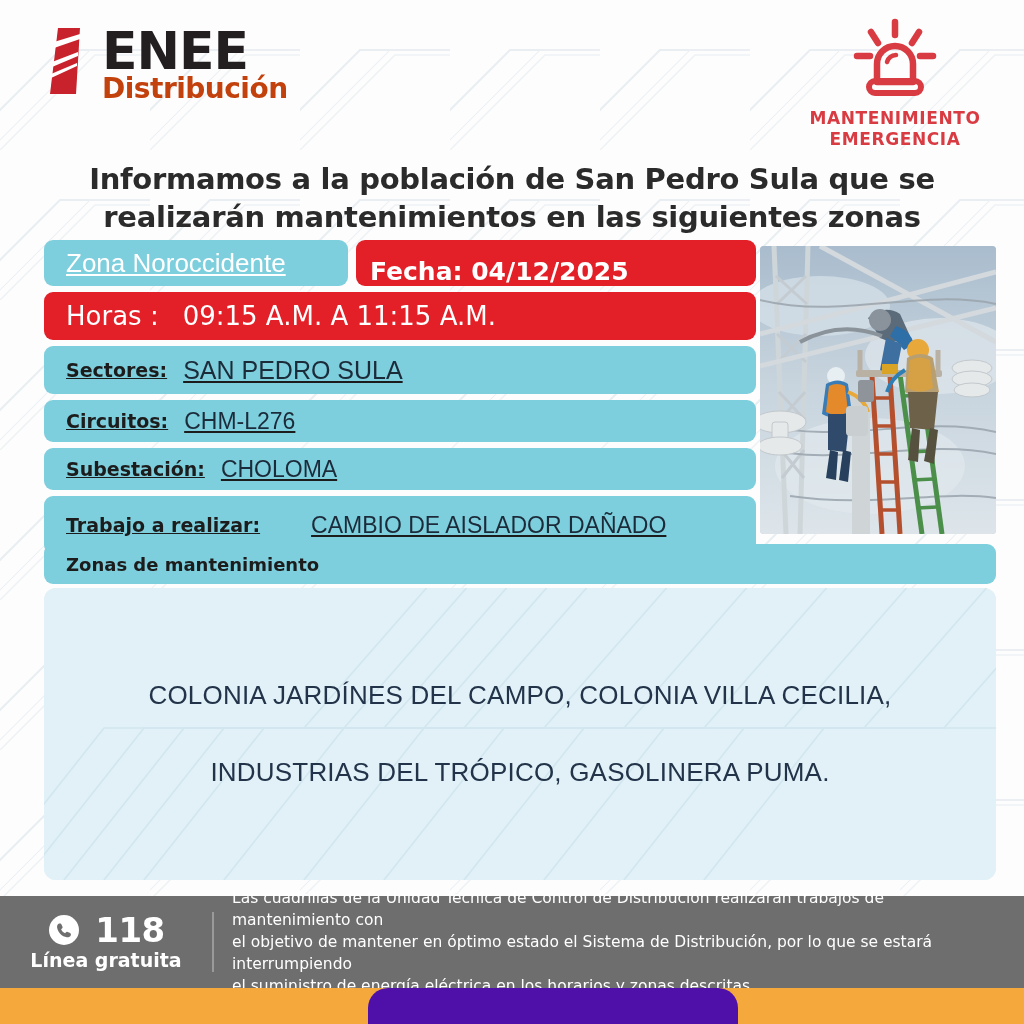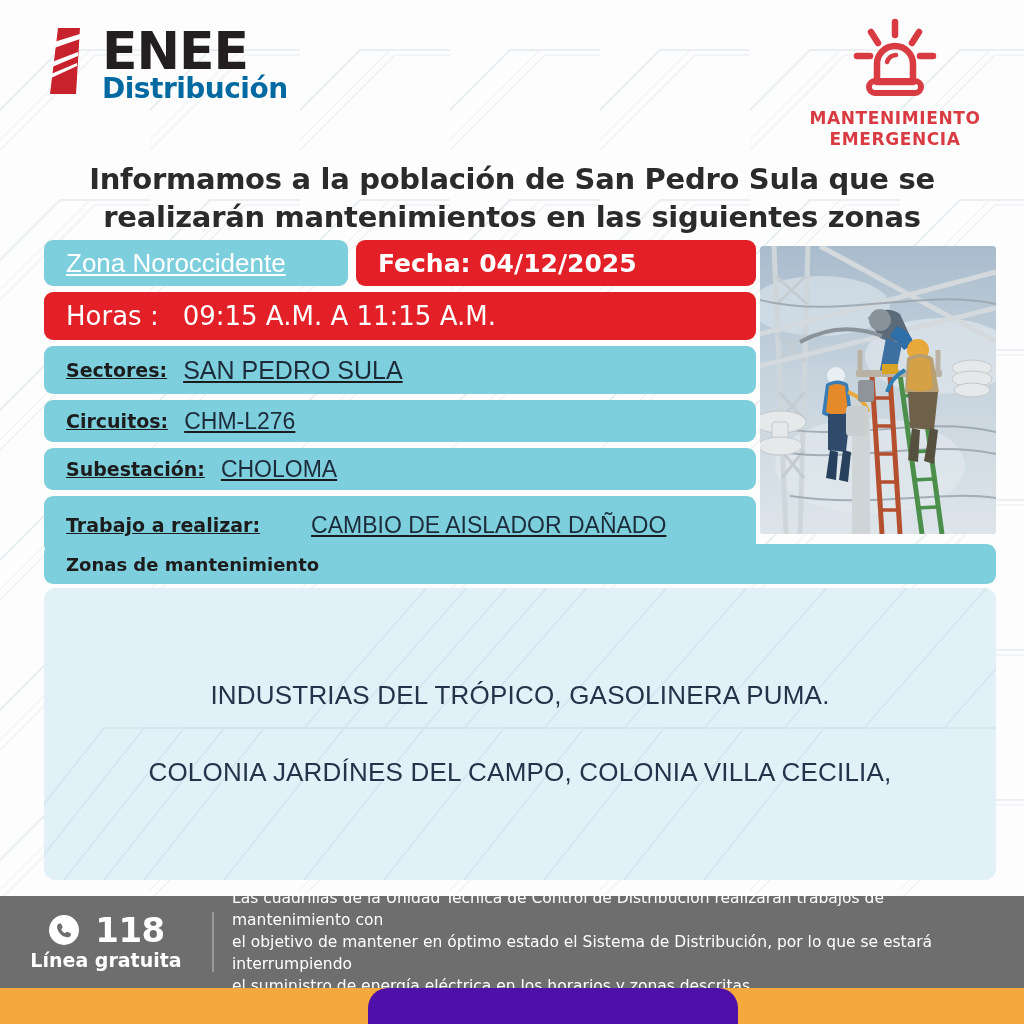--- a/index.html
+++ b/index.html
@@ -61,21 +61,21 @@
     font-size: 52px;
     letter-spacing: -1px;
     color: #231f20;
     line-height: 50px;
     display: block;
   }
   .logo-dist {
     font-family: "DejaVu Sans", sans-serif;
     font-weight: bold;
     font-size: 28px;
-    color: #0369a1;
+    color: #c2410c;
     line-height: 30px;
     display: block;
     margin-top: -2px;
     letter-spacing: -0.5px;
   }
 
   .emergency-block {
     position: absolute;
     right: 34px;
     top: 18px;
@@ -139,29 +139,29 @@
     color: #ffffff;
     font-size: 26px;
     font-family: "Liberation Sans", sans-serif;
   }
   .row-date {
     position: absolute;
     left: 312px;
     top: 0;
     width: 400px;
     height: 46px;
-    padding-left: 22px;
+    padding-left: 14px;
     color: #ffffff;
     font-family: "DejaVu Sans", sans-serif;
     font-weight: bold;
     font-size: 25px;
     box-sizing: border-box;
     border-radius: 9px;
     display: flex;
-    align-items: center;
+    align-items: flex-end;
   }
   .zone-date-wrap { position: relative; height: 46px; margin-bottom: 6px; }
 
   .row-hours {
     height: 48px;
     padding-left: 22px;
     color: #ffffff;
     font-family: "DejaVu Sans", sans-serif;
     font-weight: normal;
     font-size: 26px;
@@ -528,22 +528,22 @@
         <path d="M180 292 L300 140 L500 140 L640 -20"></path>
         <path d="M260 292 L380 140 L580 140 L720 -20"></path>
         <path d="M340 292 L460 140 L660 140 L800 -20"></path>
         <path d="M420 292 L540 140 L740 140 L880 -20"></path>
         <path d="M500 292 L620 140 L820 140 L960 -20"></path>
         <path d="M580 292 L700 140 L900 140 L1040 -20"></path>
         <path d="M660 292 L780 140 L980 140 L1120 -20"></path>
       </g>
     </svg>
     <div class="zones-text">
+      <span>COLONIA  JARDÍNES DEL CAMPO, COLONIA VILLA CECILIA,</span>
       <span>INDUSTRIAS DEL TRÓPICO, GASOLINERA PUMA.</span>
-      <span>COLONIA  JARDÍNES DEL CAMPO, COLONIA VILLA CECILIA,</span>
     </div>
   </div>
 
   <div class="footer">
     <div class="phone-block">
       <div class="phone-line1">
         <svg class="phone-icon" viewBox="0 0 34 34">
           <circle cx="17" cy="17" r="15" fill="#ffffff"></circle>
           <path d="M12.2 10.6 c1.2 -0.5 2 0.2 2.4 1.1 l0.9 2.1 c0.3 0.7 0.1 1.3 -0.5 1.8 l-0.9 0.7 c0.7 1.8 2.2 3.3 4 4 l0.7 -0.9 c0.5 -0.6 1.1 -0.8 1.8 -0.5 l2.1 0.9 c0.9 0.4 1.6 1.2 1.1 2.4 -0.6 1.5 -2.2 2.4 -3.9 2.1 -5 -0.8 -9 -4.8 -9.8 -9.8 -0.3 -1.7 0.6 -3.3 2.1 -3.9 z" fill="#6e6e6e"></path>
         </svg>

